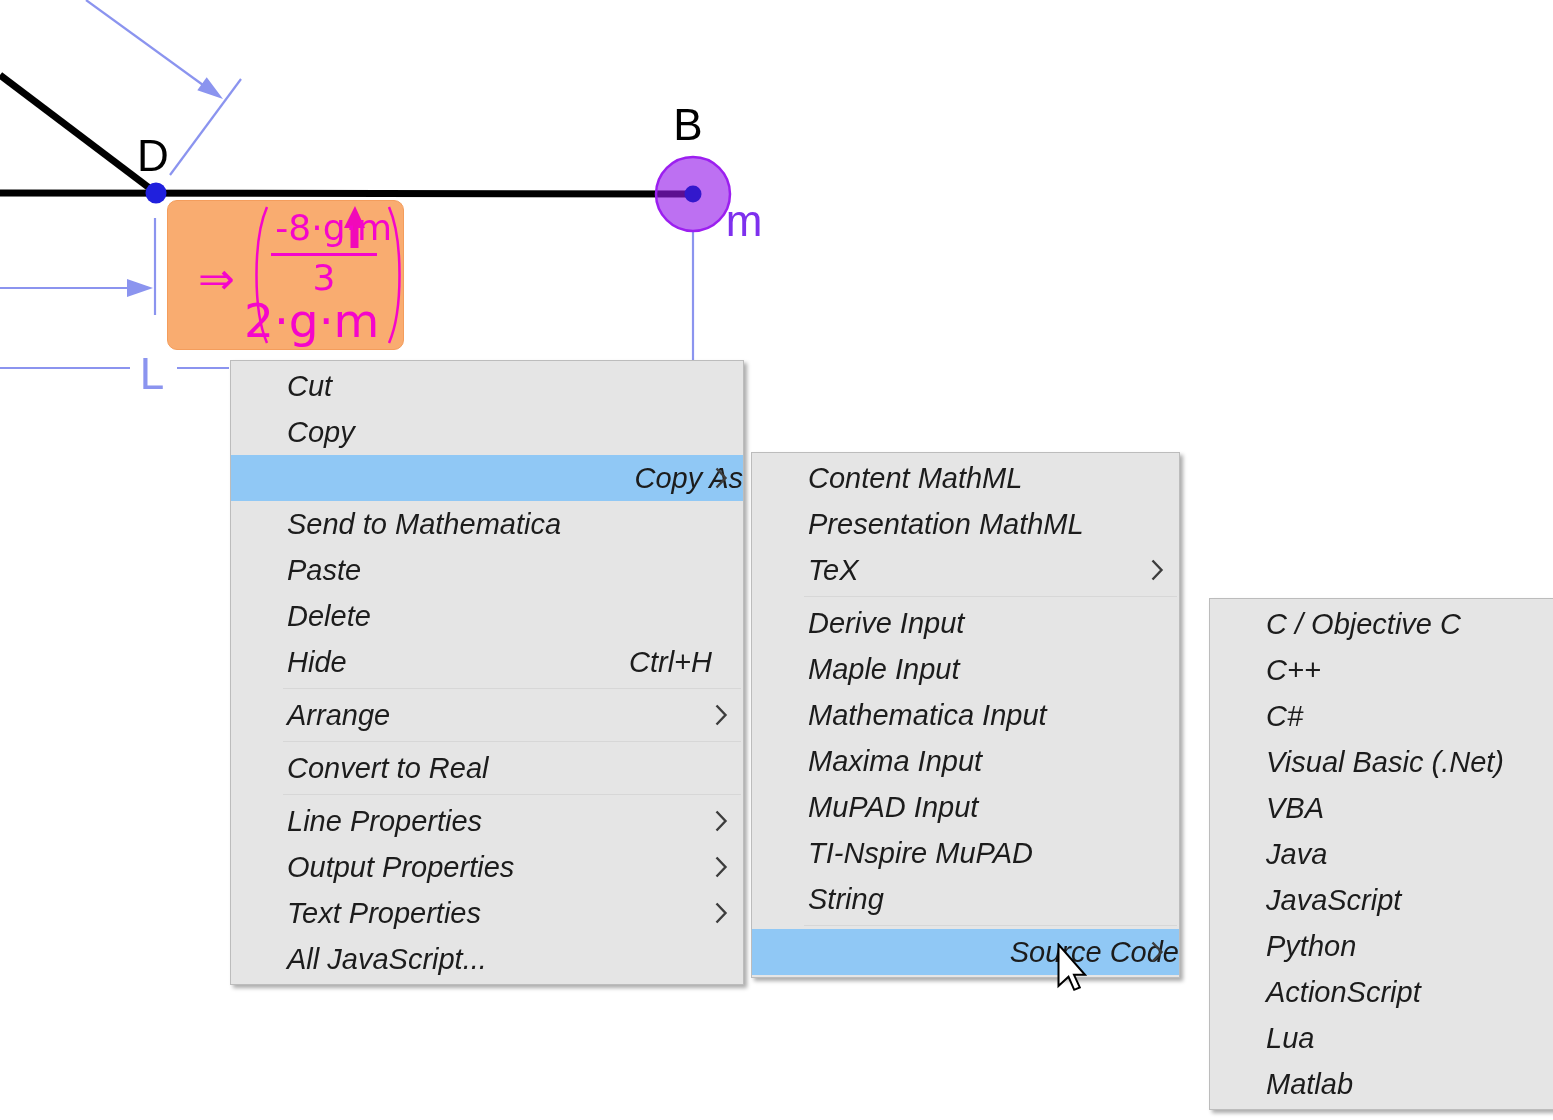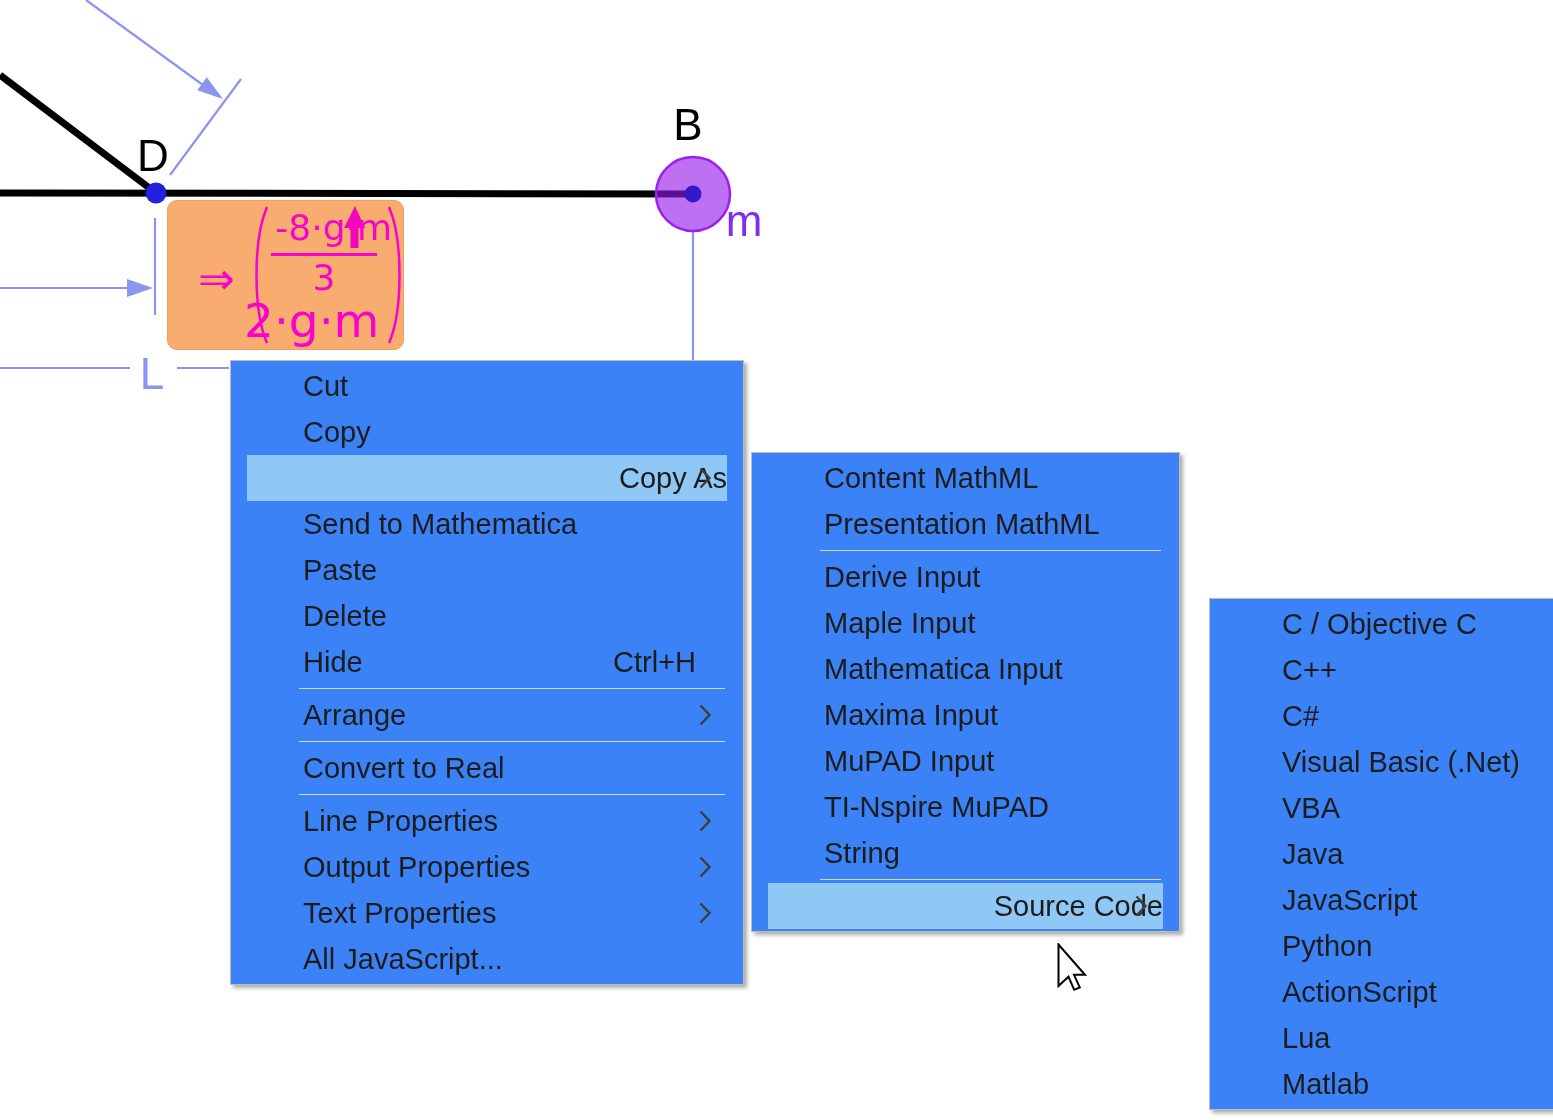--- a/index.html
+++ b/index.html
@@ -19,23 +19,23 @@
   .formula-box *{position:absolute;color:#f505cb;font-family:"DejaVu Sans",sans-serif;}
   .implies-glyph{left:30px;top:56px;font-size:44px;line-height:1;}
   .frac-num{left:88px;top:8px;width:136px;text-align:right;font-size:36px;line-height:38px;}
   .frac-bar{left:103px;top:52px;width:106px;height:3px;background:#f505cb;}
   .frac-den{left:88px;top:58px;width:136px;text-align:center;font-size:36px;line-height:38px;}
   .vec-second{left:76px;top:101px;width:120px;text-align:center;font-size:47px;line-height:38px;}
   .paren-svg{left:0;top:0;}
 
   
   .menu{
-    position:absolute;background:#3b82f6;border:1px solid #bcbcbc;
+    position:absolute;background:#e5e5e5;border:1px solid #bcbcbc;
     box-shadow:3px 3px 4px rgba(0,0,0,.33);
-    padding:2px 16px;box-sizing:border-box;
+    padding:2px 0;box-sizing:border-box;font-style:italic;
   }
   #menu-main{left:230px;top:360px;width:514px;z-index:10;}
   #menu-copy-as{left:743px;top:452px;width:429px;z-index:20;margin-left:8px;}
   #menu-source-code{left:1209px;top:598px;width:382px;z-index:30;}
   .menu-item{
     position:relative;height:46px;line-height:46px;padding-left:56px;
     font-size:29px;color:#1c1c1c;white-space:nowrap;
   }
   .menu-item.hl{background:#90c8f5;text-align:right;}
   .mi-shortcut{position:absolute;right:31px;top:0;}
@@ -184,20 +184,27 @@
 <div class="menu-item">
       <span class="mi-label">Content MathML</span>
       
       
     </div>
     <div class="menu-item">
       <span class="mi-label">Presentation MathML</span>
       
       
     </div>
+    <div class="menu-item">
+      <span class="mi-label">TeX</span>
+      
+      <svg class="mi-chevron" viewBox="0 0 13 22">
+        <polyline points="1.5,1.5 10.5,11 1.5,20.5"></polyline>
+      </svg>
+    </div>
     <div class="menu-sep"></div>
     <div class="menu-item">
       <span class="mi-label">Derive Input</span>
       
       
     </div>
     <div class="menu-item">
       <span class="mi-label">Maple Input</span>
       
       

